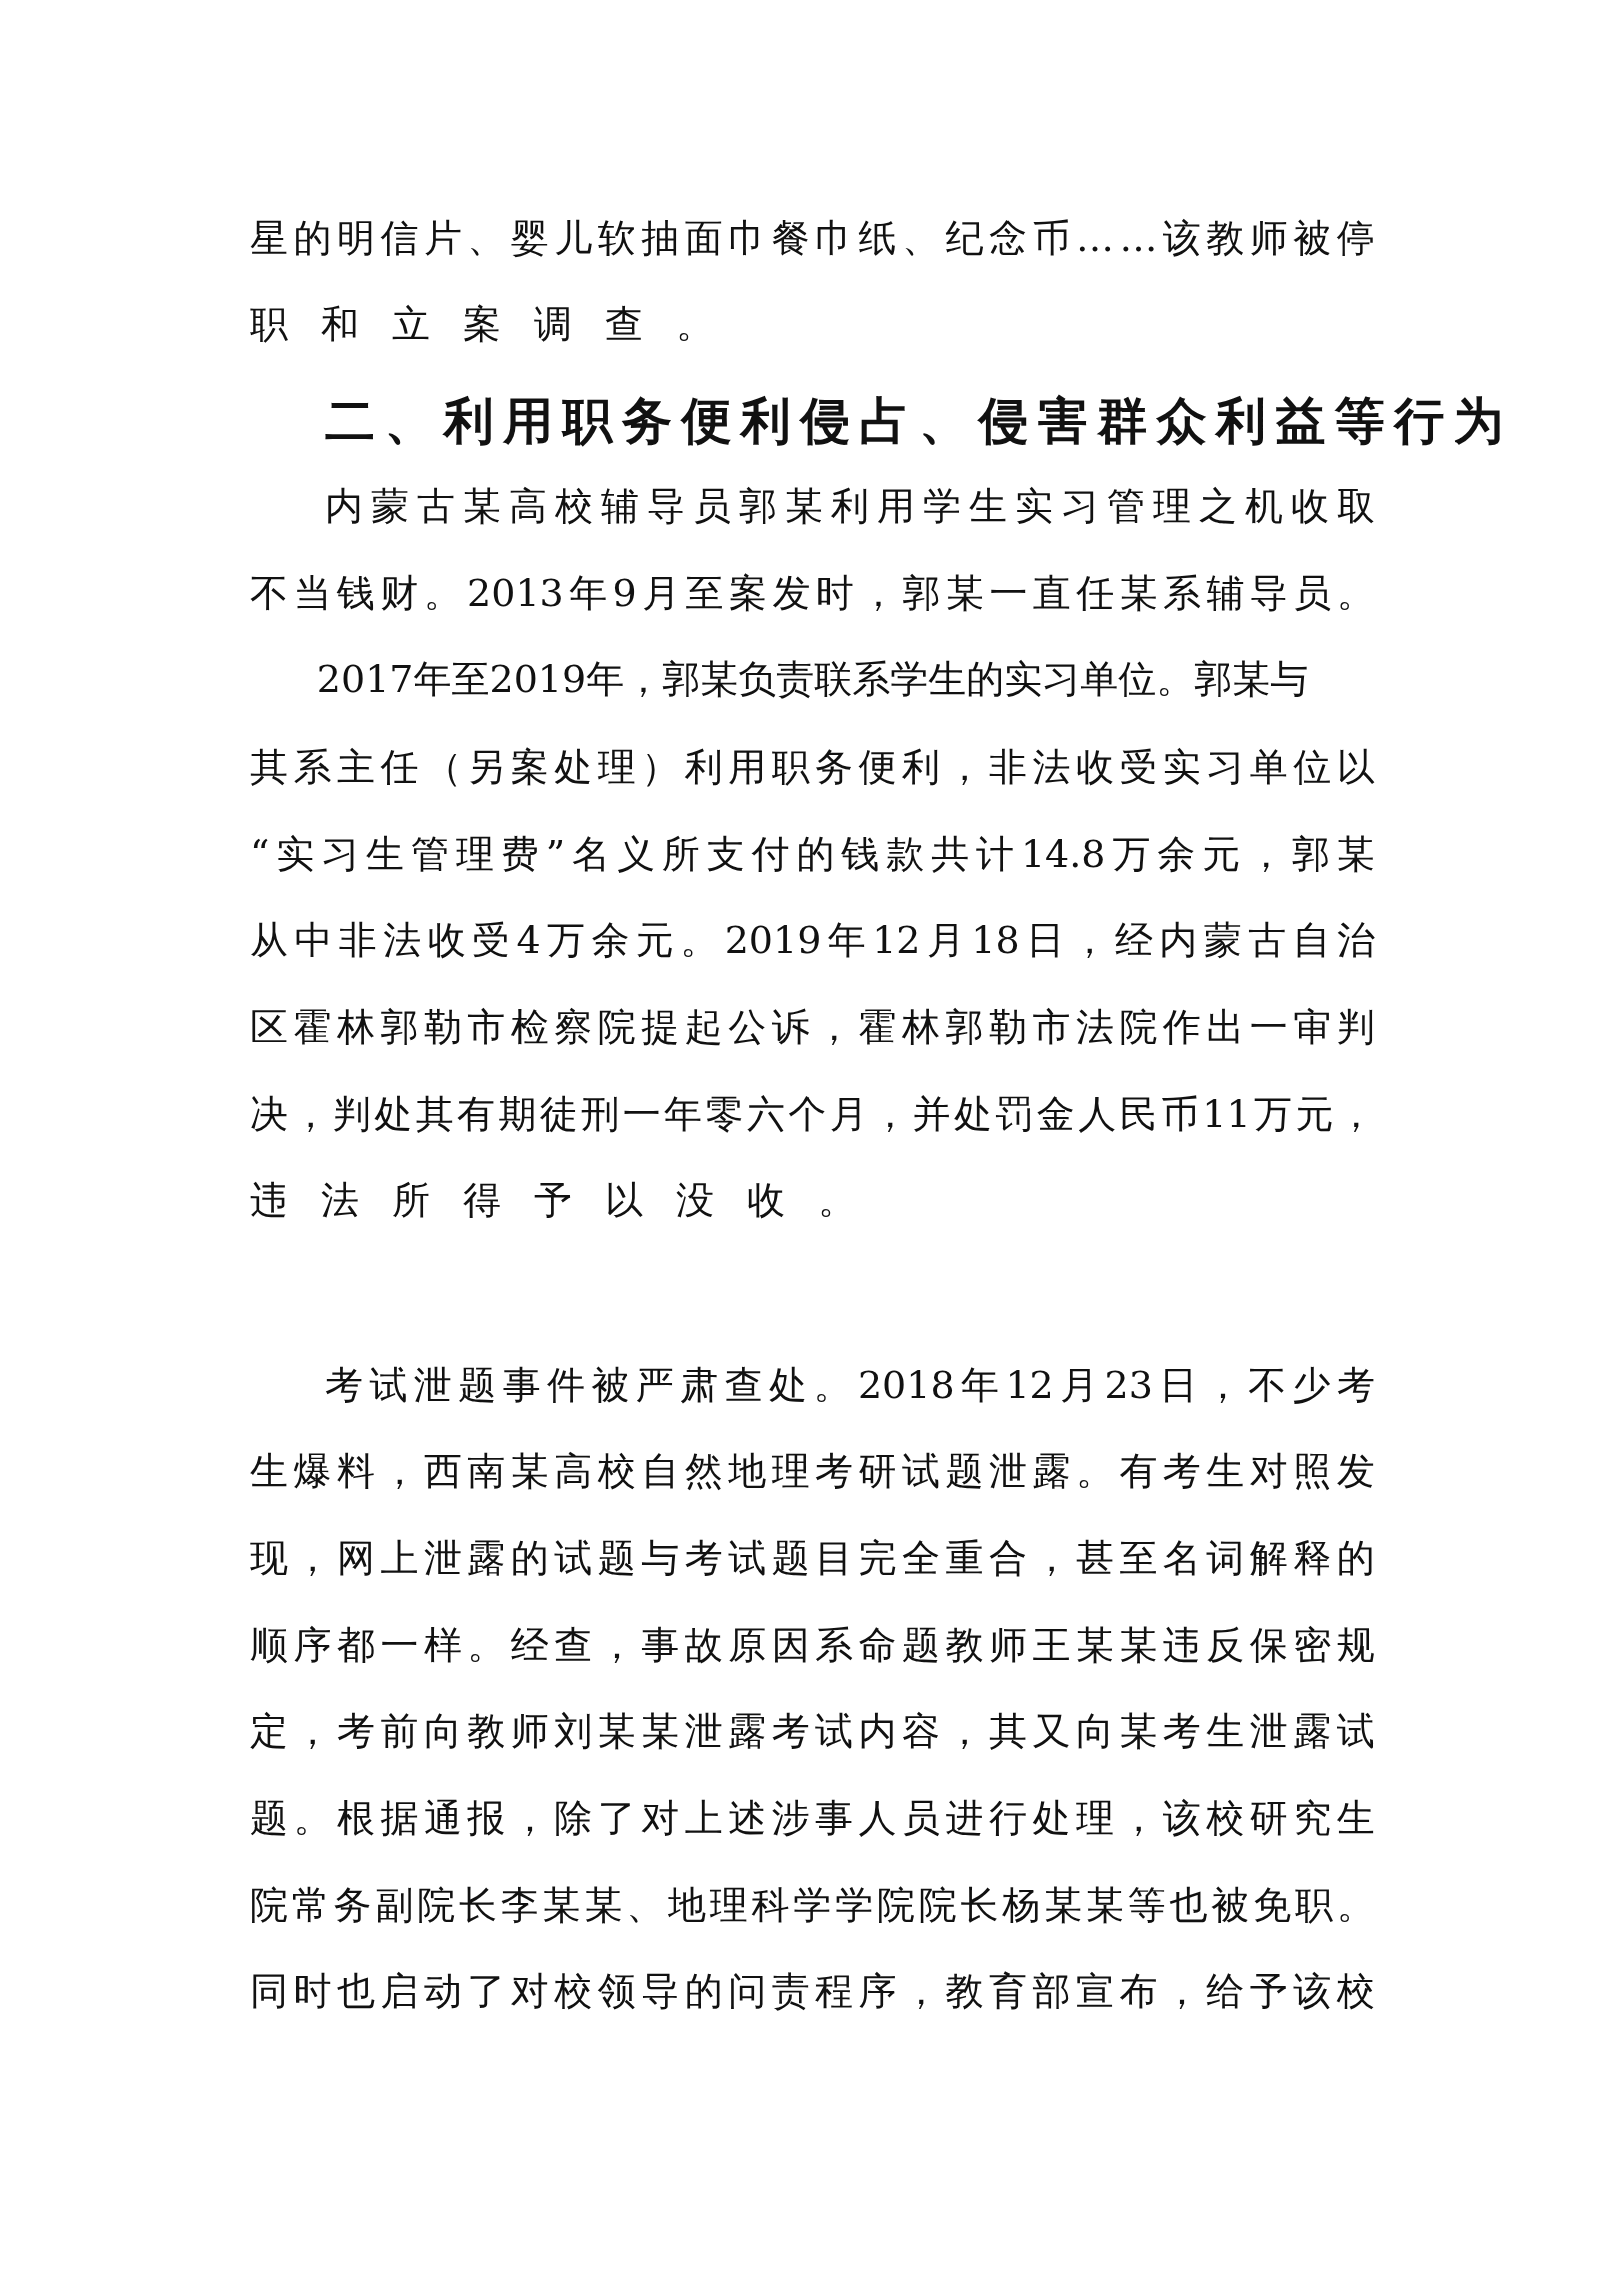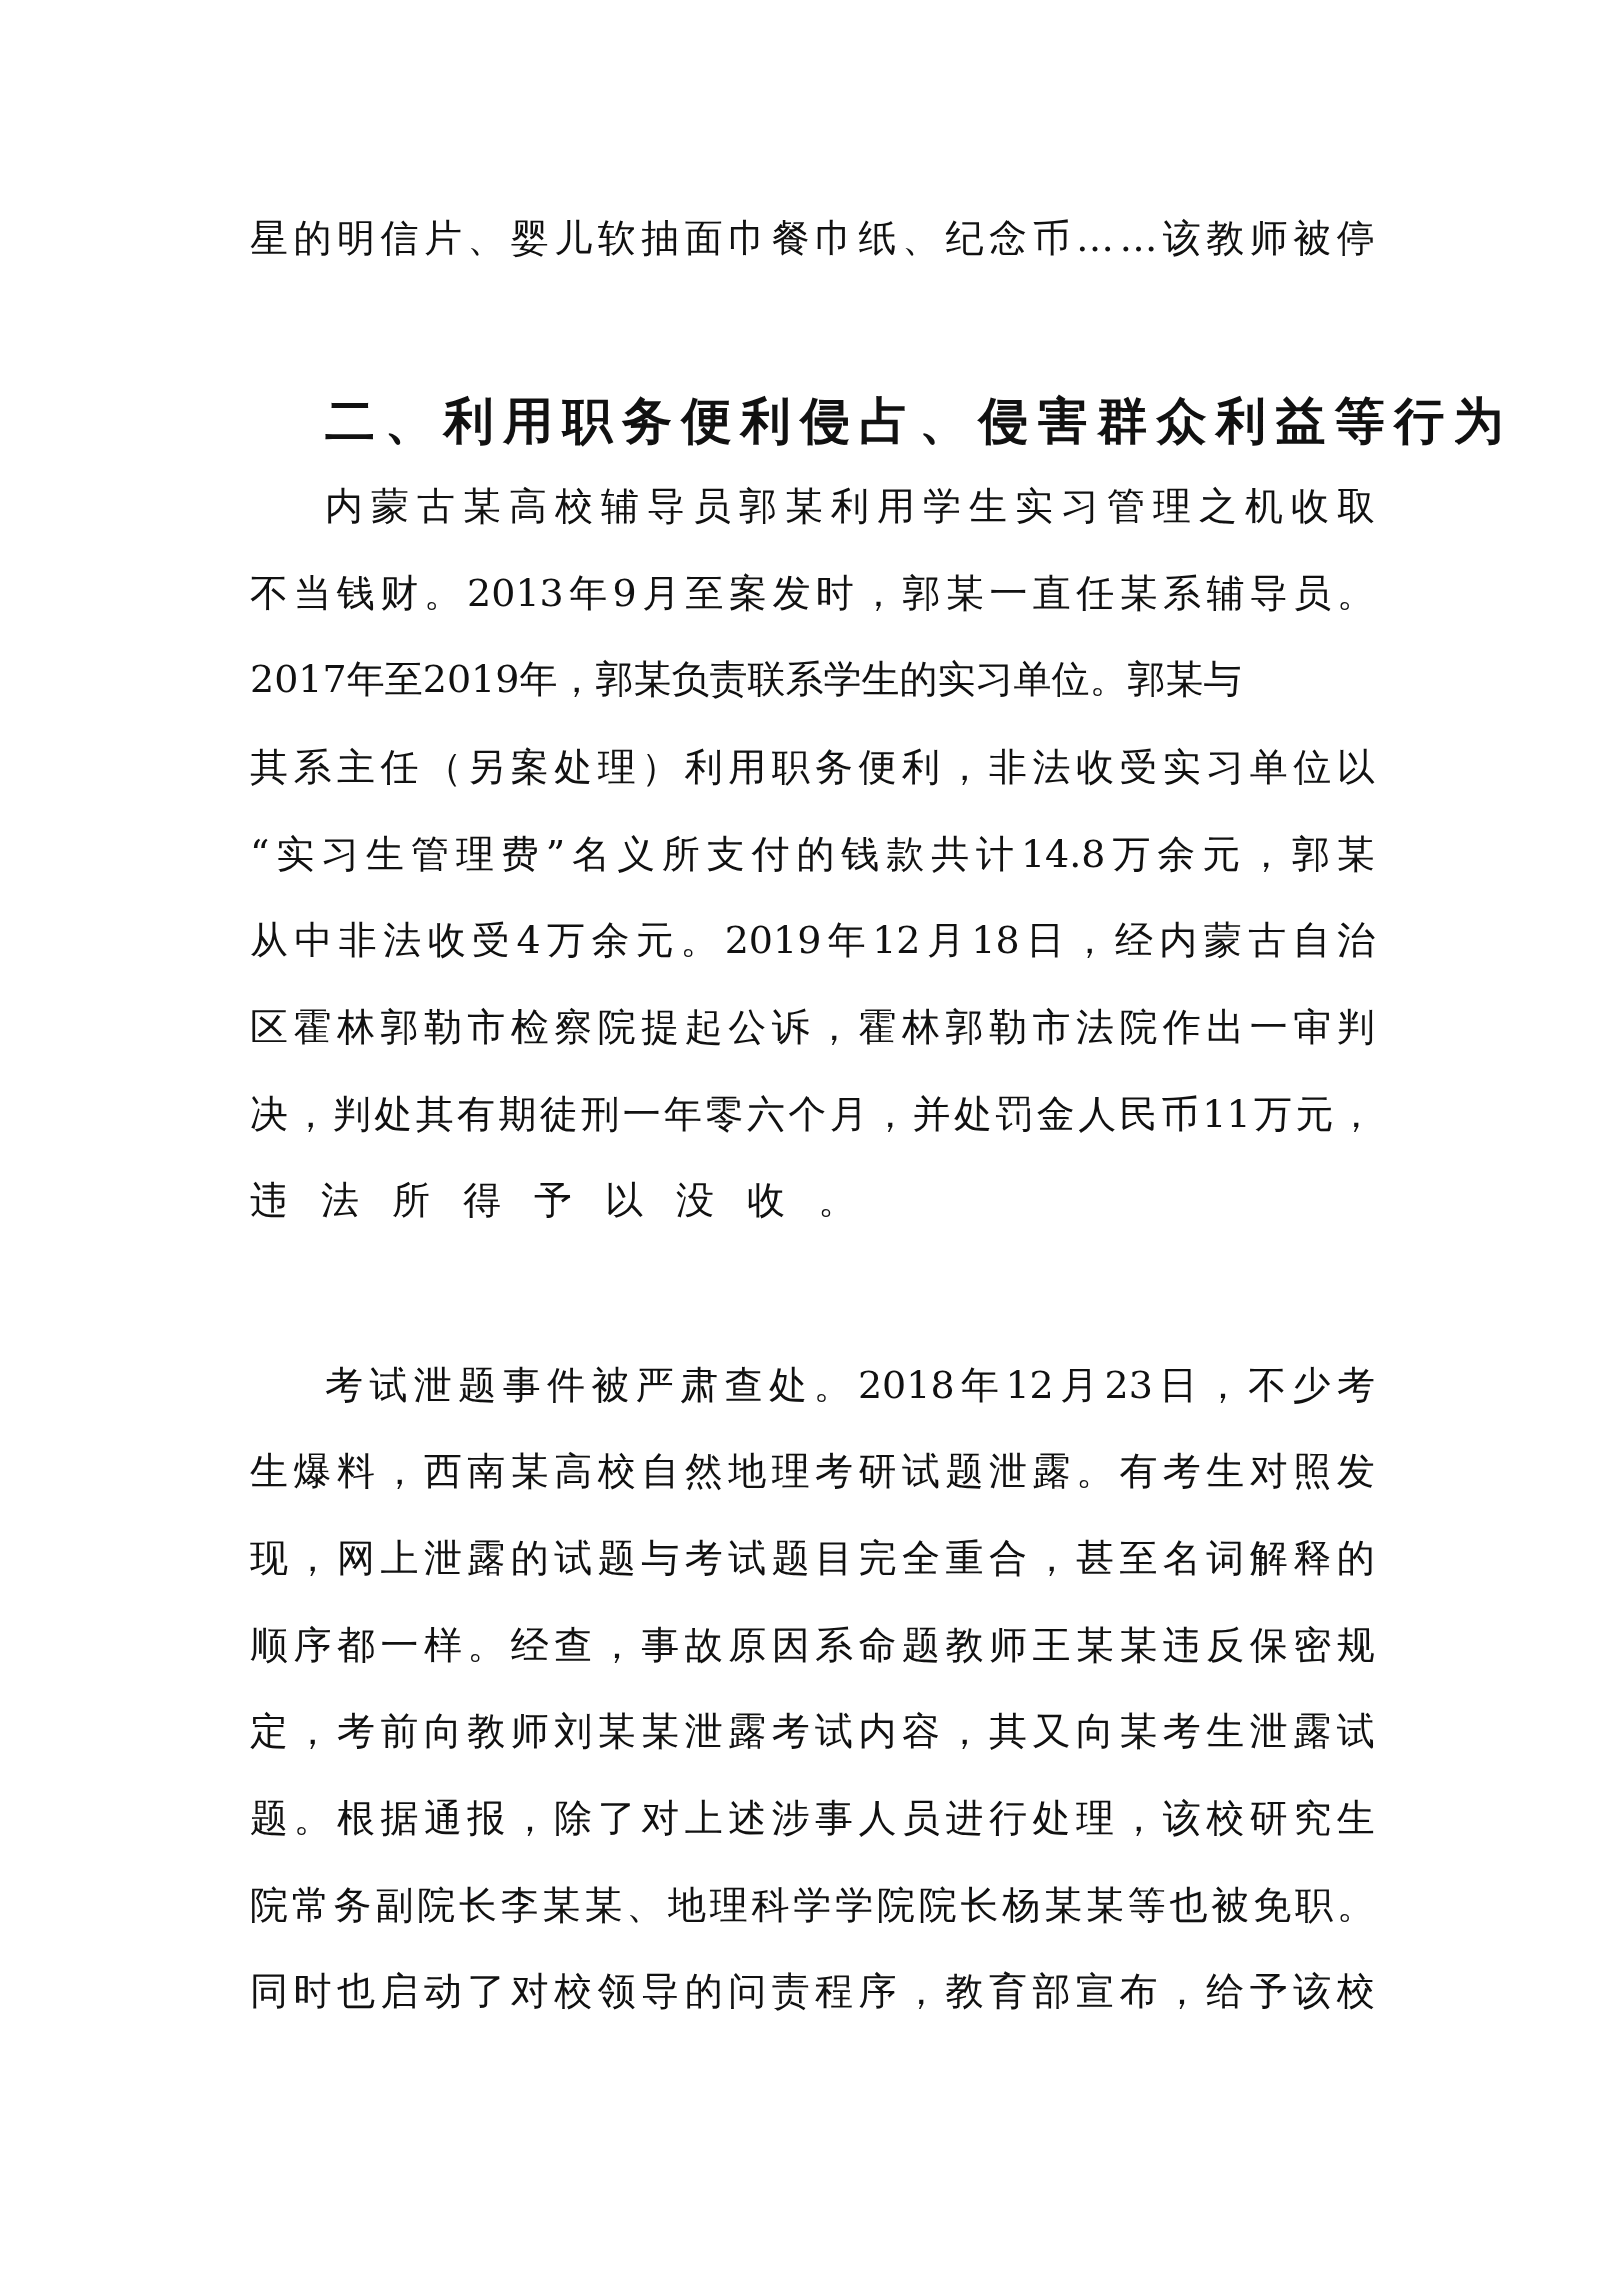--- a/index.html
+++ b/index.html
@@ -50,20 +50,21 @@
       <span>念</span>
       <span>币</span>
       <span>…</span>
       <span>…</span>
       <span>该</span>
       <span>教</span>
       <span>师</span>
       <span>被</span>
       <span>停</span>
     </div>
+  <div class="line short" style="top:298px;">职和立案调查。</div>
 
   <div class="heading" style="top:395px;">二、利用职务便利侵占、侵害群众利益等行为</div>
 
   <div class="line indent" style="top: 480px; display: flex; justify-content: space-between;">
       <span>内</span>
       <span>蒙</span>
       <span>古</span>
       <span>某</span>
       <span>高</span>
       <span>校</span>
@@ -105,21 +106,21 @@
       <span>一</span>
       <span>直</span>
       <span>任</span>
       <span>某</span>
       <span>系</span>
       <span>辅</span>
       <span>导</span>
       <span>员</span>
       <span>。</span>
     </div>
-  <div class="line" style="top: 653px; display: flex; justify-content: flex-start;">
+  <div class="line" style="top: 653px; display: flex; justify-content: center;">
       <span>2017</span>
       <span>年</span>
       <span>至</span>
       <span>2019</span>
       <span>年</span>
       <span>，</span>
       <span>郭</span>
       <span>某</span>
       <span>负</span>
       <span>责</span>

